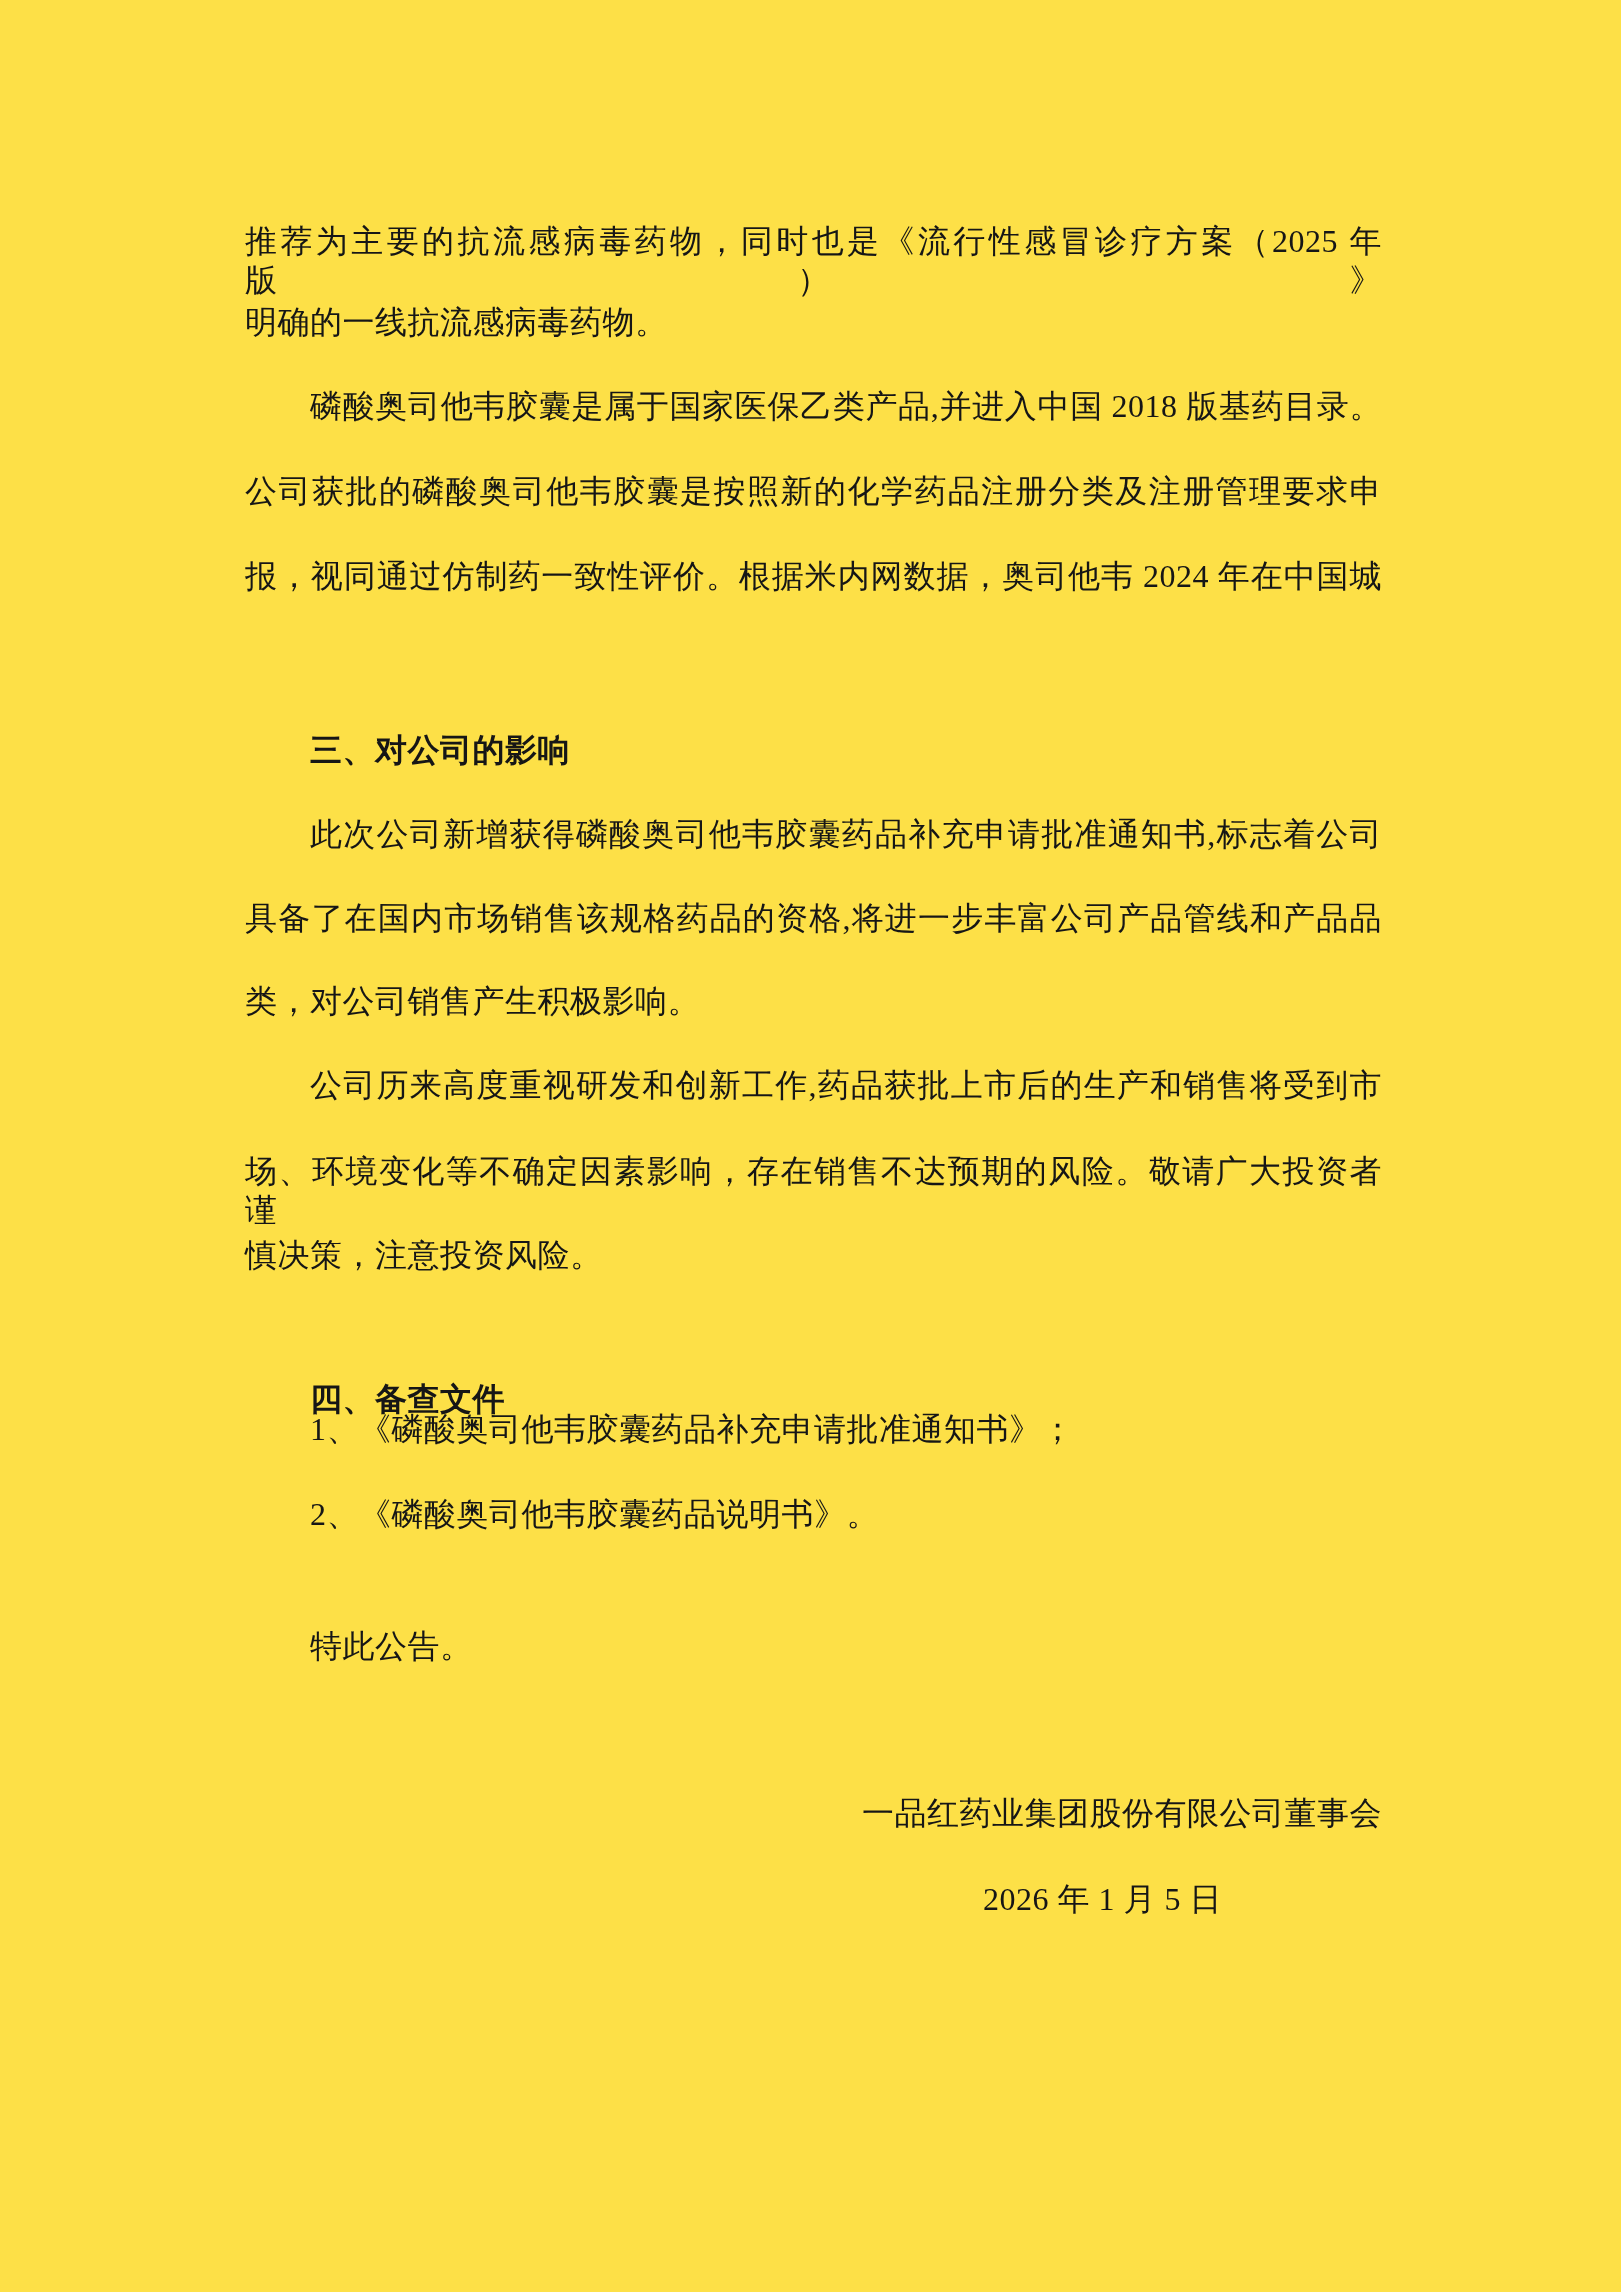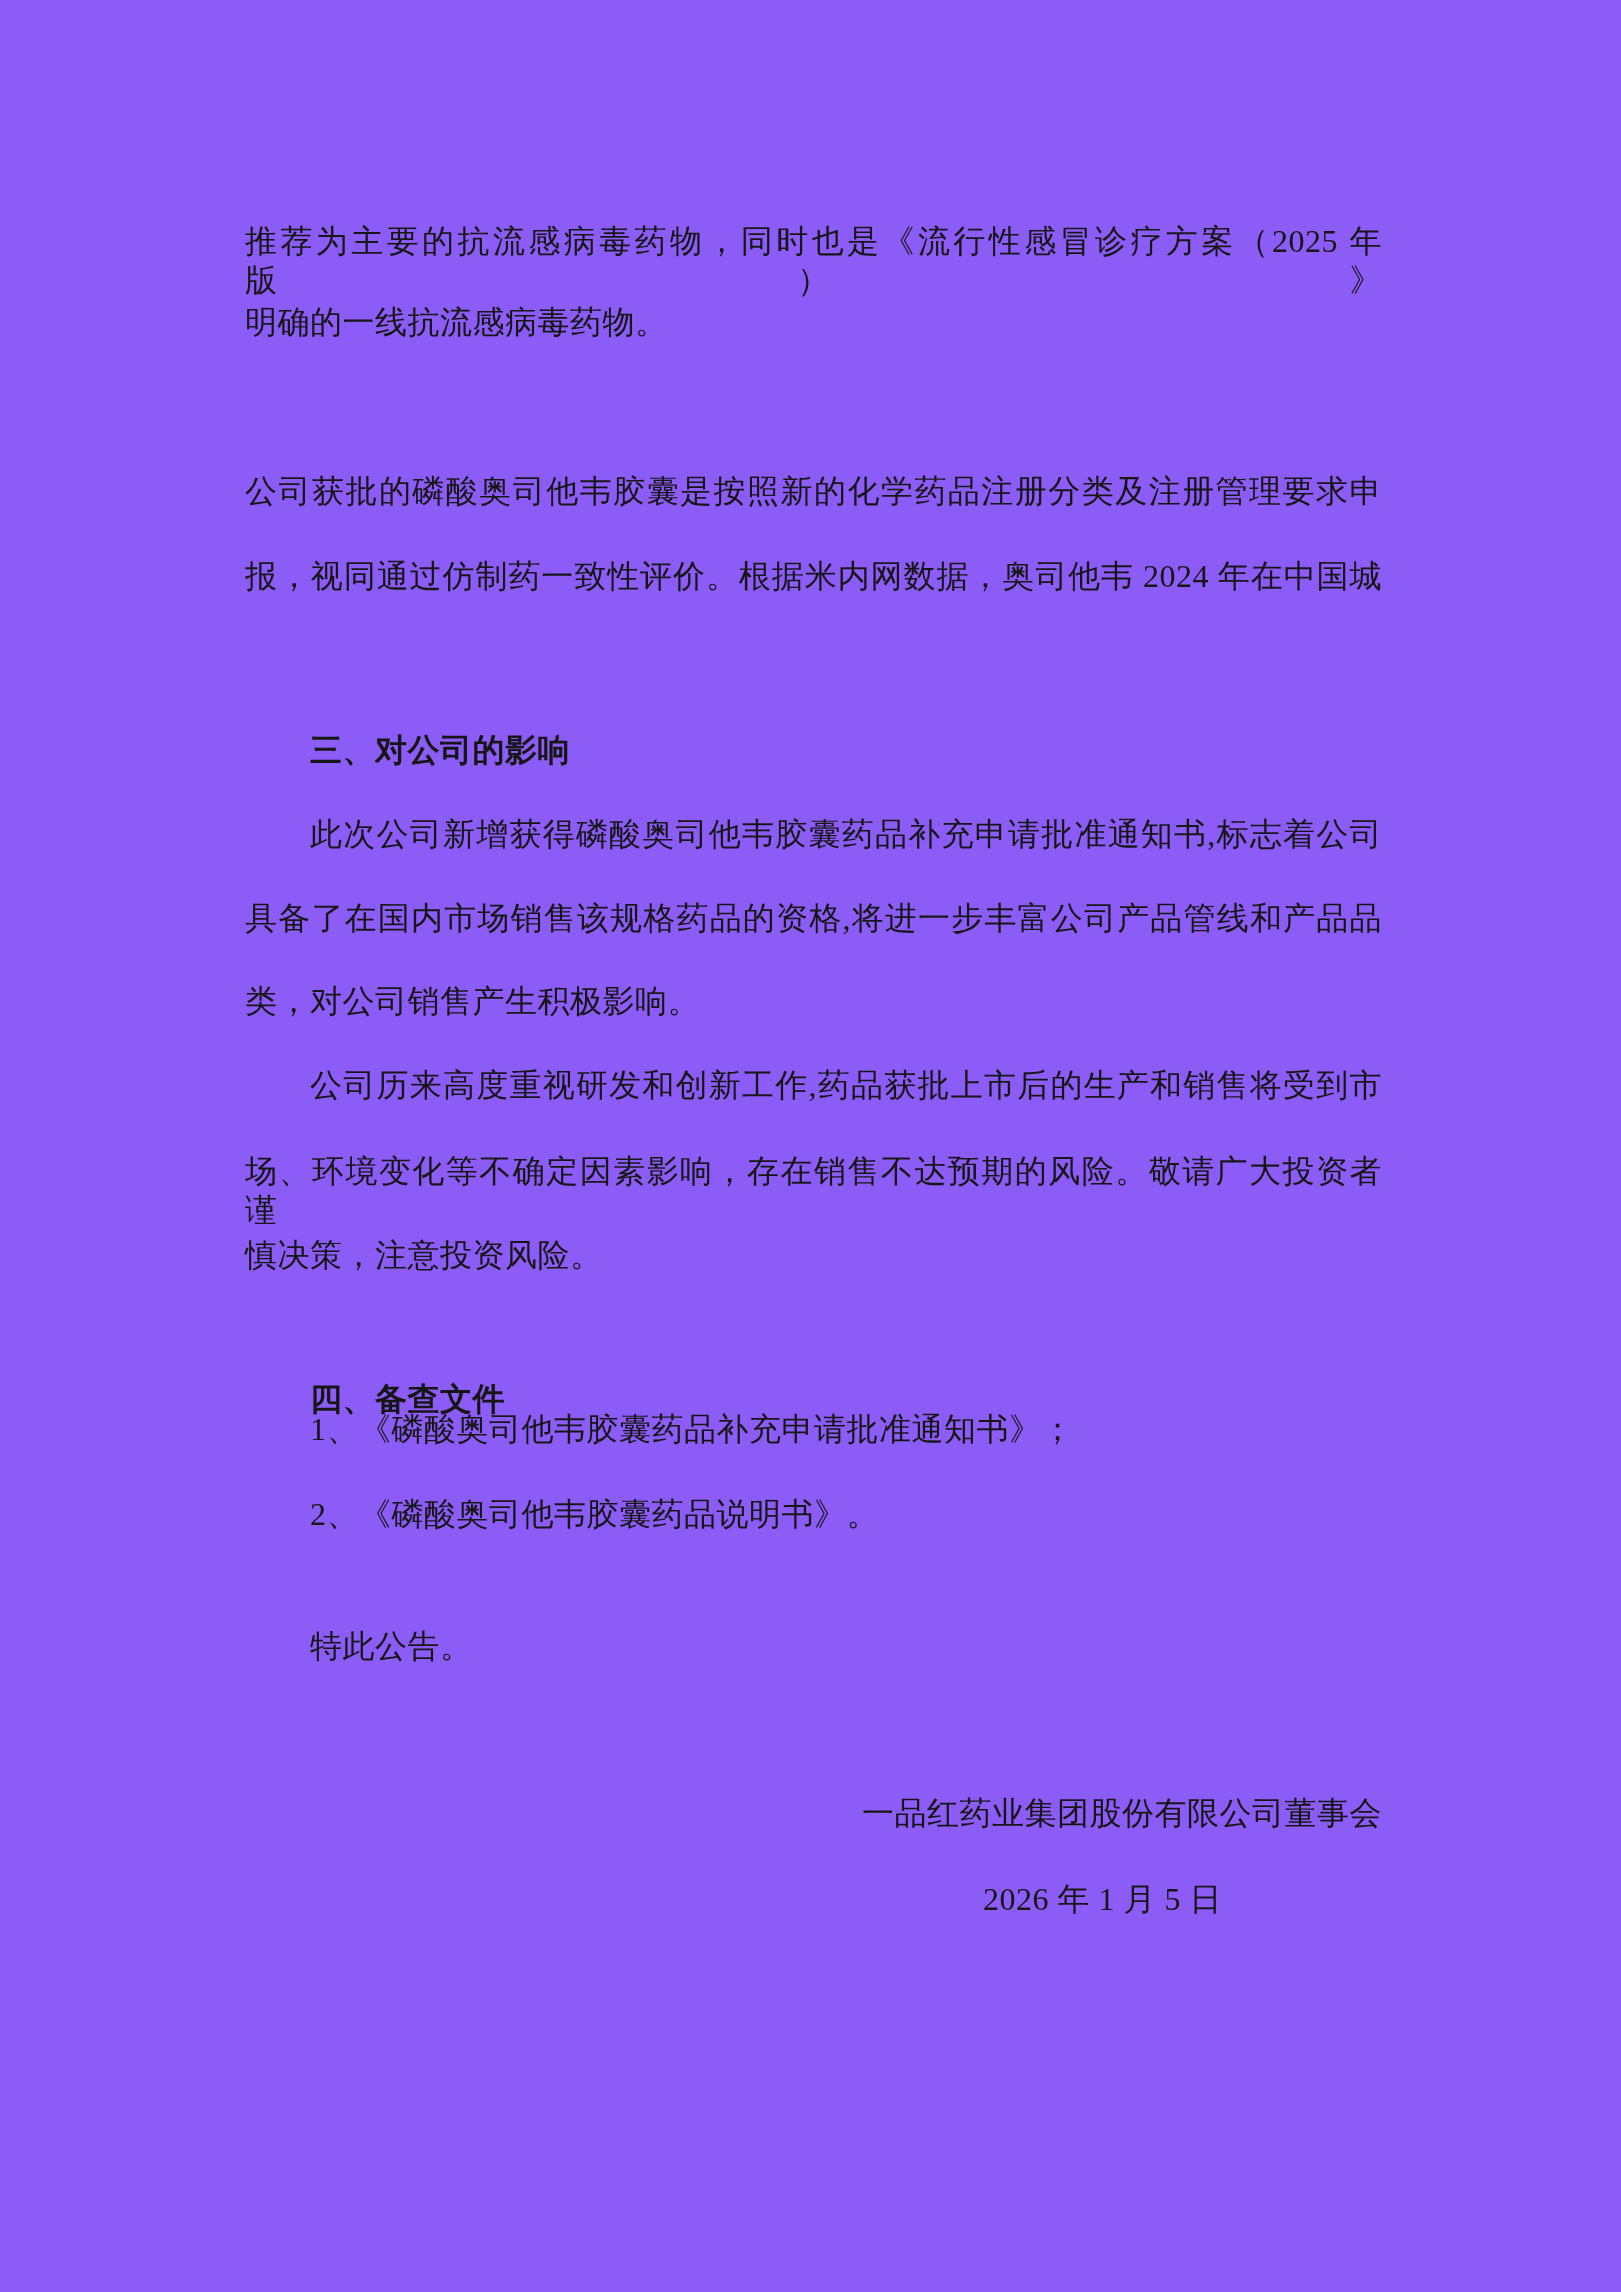--- a/index.html
+++ b/index.html
@@ -4,21 +4,21 @@
 <style>
   html, body {
     margin: 0;
     padding: 0;
     background: #ffffff;
   }
   .page {
     position: relative;
     width: 1621px;
     height: 2293px;
-    background: #8b5cf6;
+    background: #fde047;
     font-family: "Liberation Serif", "DejaVu Serif", serif;
     color: #161616;
     font-size: 32px;
     overflow: hidden;
   }
   .line {
     position: absolute;
     left: 245px;
     width: 1137px;
     box-sizing: border-box;
@@ -44,20 +44,21 @@
     line-height: 39px;
     letter-spacing: 0.5px;
   }
 </style>
 </head>
 <body>
 
 <div class="page">
   <div class="line justify" style="top:222px">推荐为主要的抗流感病毒药物，同时也是《流行性感冒诊疗方案（2025 年版）》</div>
   <div class="line" style="top:303px">明确的一线抗流感病毒药物。</div>
+  <div class="line justify indent" style="top:387px">磷酸奥司他韦胶囊是属于国家医保乙类产品,并进入中国 2018 版基药目录。</div>
   <div class="line justify" style="top:472px">公司获批的磷酸奥司他韦胶囊是按照新的化学药品注册分类及注册管理要求申</div>
   <div class="line justify" style="top:557px">报，视同通过仿制药一致性评价。根据米内网数据，奥司他韦 2024 年在中国城</div>
   <div class="line heading indent" style="top:731px">三、对公司的影响</div>
   <div class="line justify indent" style="top:815px">此次公司新增获得磷酸奥司他韦胶囊药品补充申请批准通知书,标志着公司</div>
   <div class="line justify" style="top:899px">具备了在国内市场销售该规格药品的资格,将进一步丰富公司产品管线和产品品</div>
   <div class="line" style="top:982px">类，对公司销售产生积极影响。</div>
   <div class="line justify indent" style="top:1066px">公司历来高度重视研发和创新工作,药品获批上市后的生产和销售将受到市</div>
   <div class="line" style="top:1236px">慎决策，注意投资风险。</div>
   <div class="line justify" style="top:1152px">场、环境变化等不确定因素影响，存在销售不达预期的风险。敬请广大投资者谨</div>
   <div class="line heading indent" style="top:1380px">四、备查文件</div>

